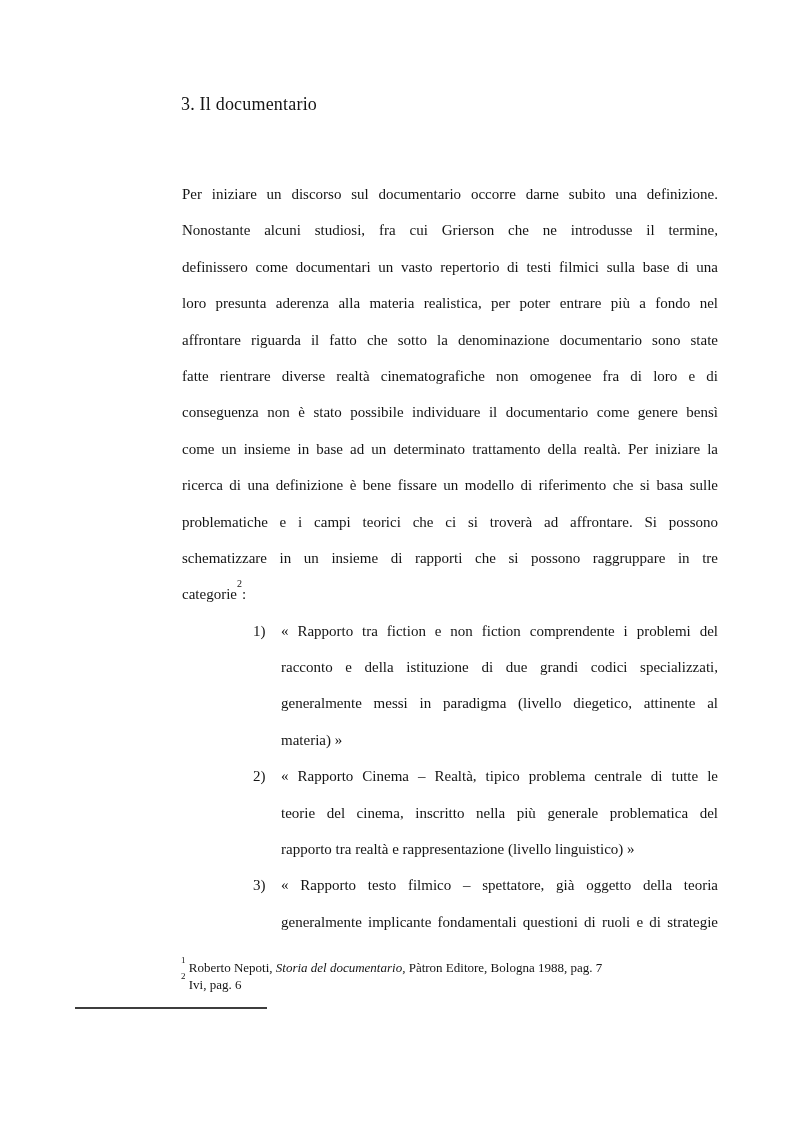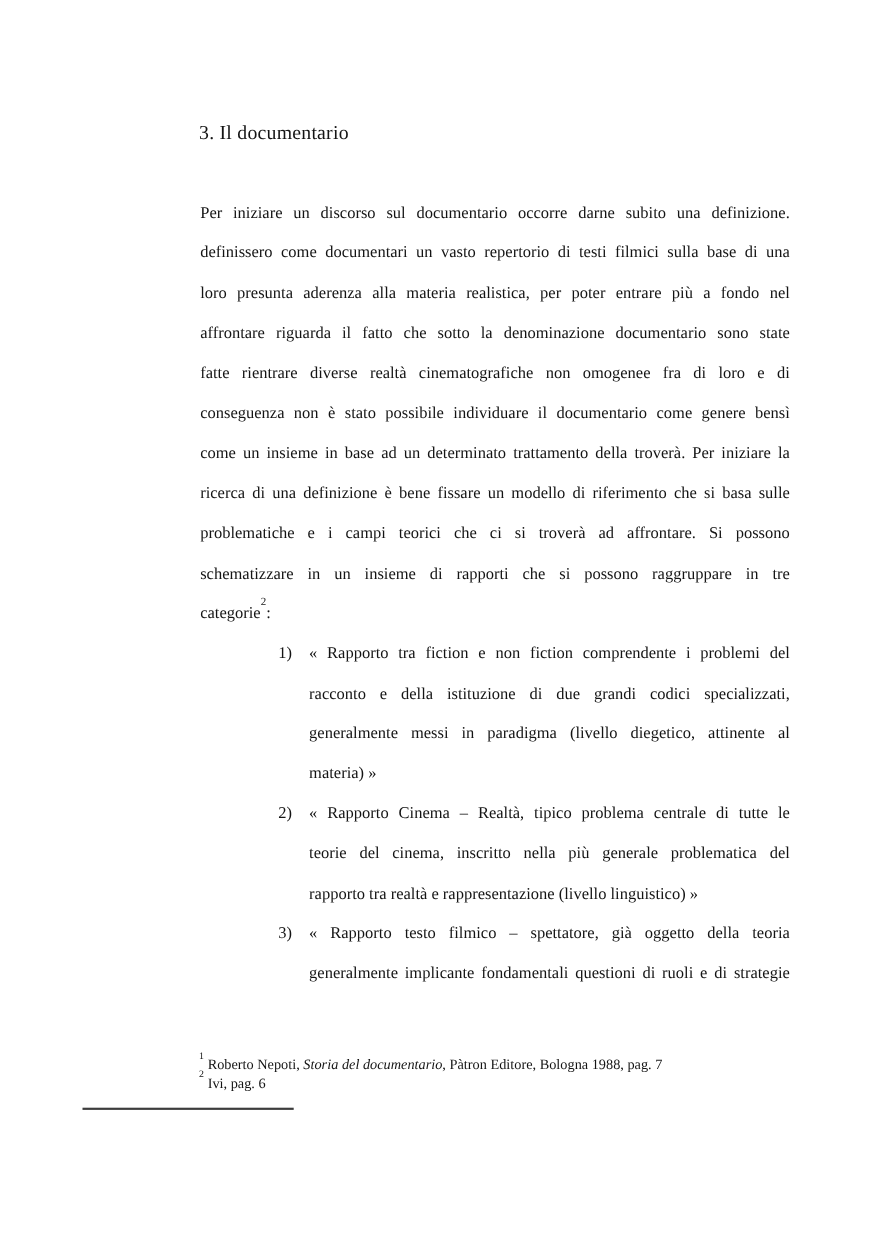--- a/index.html
+++ b/index.html
@@ -12,21 +12,21 @@
     width: 793px;
     height: 1123px;
     background: #ffffff;
     color: #141414;
     font-family: "Liberation Serif", "DejaVu Serif", serif;
     overflow: hidden;
   }
   .title {
     position: absolute;
     left: 181px;
-    top: 110px;
+    top: 94px;
     font-size: 18px;
     letter-spacing: 0.2px;
   }
   .content {
     position: absolute;
     left: 182px;
     top: 176px;
     width: 536px;
     font-size: 15px;
   }
@@ -85,26 +85,27 @@
 <body>
 
 <div class="page">
 
   <div class="title">3. Il documentario</div>
 
   <div class="content">
 
     <div class="para">
       <span class="line j">Per iniziare un discorso sul documentario occorre darne subito una definizione.</span>
+      <span class="line j">Nonostante alcuni studiosi, fra cui Grierson che ne introdusse il termine,</span>
       <span class="line j">definissero come documentari un vasto repertorio di testi filmici sulla base di una</span>
       <span class="line j">loro presunta aderenza alla materia realistica, per poter entrare più a fondo nel</span>
       <span class="line j">affrontare riguarda il fatto che sotto la denominazione documentario sono state</span>
       <span class="line j">fatte rientrare diverse realtà cinematografiche non omogenee fra di loro e di</span>
       <span class="line j">conseguenza non è stato possibile individuare il documentario come genere bensì</span>
-      <span class="line j">come un insieme in base ad un determinato trattamento della troverà. Per iniziare la</span>
+      <span class="line j">come un insieme in base ad un determinato trattamento della realtà. Per iniziare la</span>
       <span class="line j">ricerca di una definizione è bene fissare un modello di riferimento che si basa sulle</span>
       <span class="line j">problematiche e i campi teorici che ci si troverà ad affrontare. Si possono</span>
       <span class="line j">schematizzare in un insieme di rapporti che si possono raggruppare in tre</span>
       <span class="line"><span>categorie</span><sup class="ref">2</sup><span>:</span></span>
     </div>
 
     <div class="numlist">
 
       <div class="li">
         <span class="num">1)</span>

